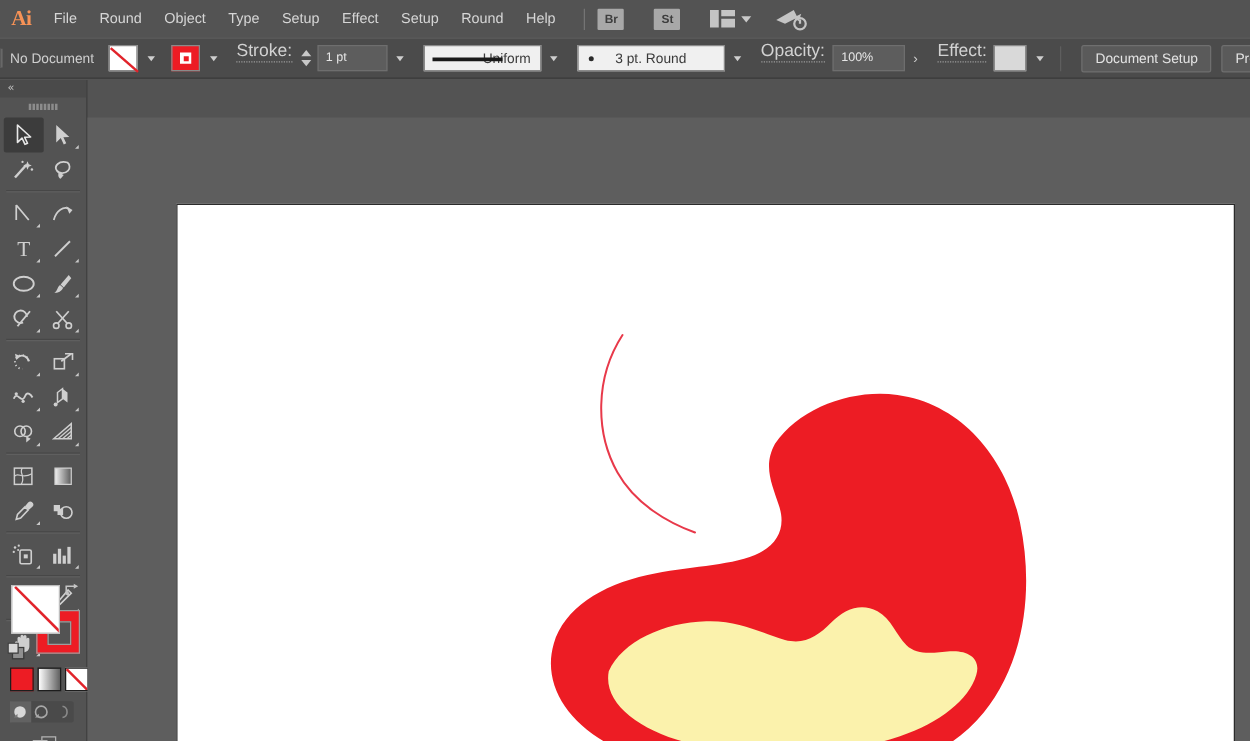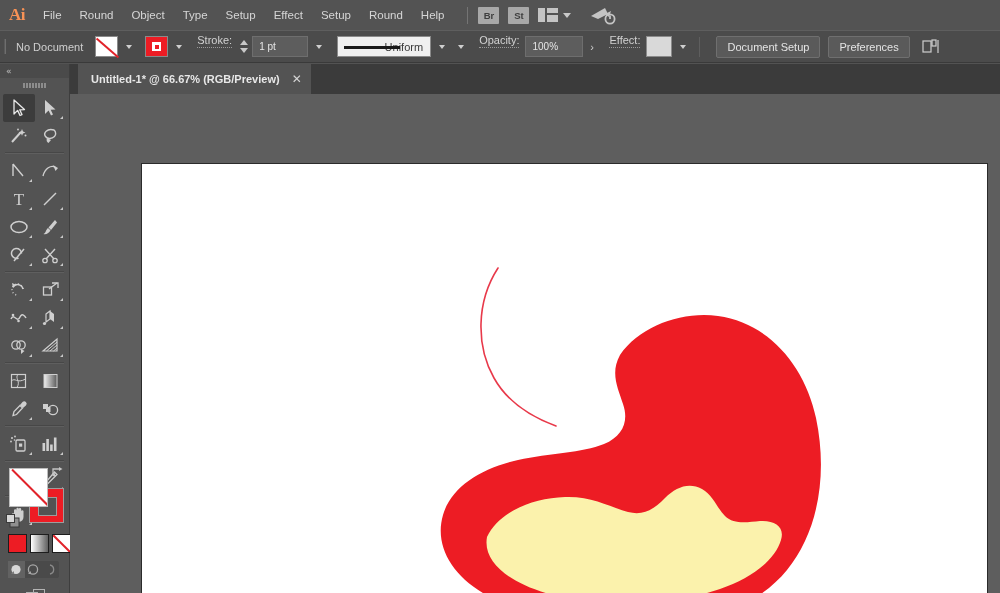--- a/index.html
+++ b/index.html
@@ -29,21 +29,21 @@
   .menu-item {
     height: 30px; padding: 0 9px;
     display: flex; align-items: center;
     font-size: 11.5px; color: #d6d6d6;
     cursor: default; white-space: nowrap;
   }
   #menu-sep {
     width: 1px; height: 17px; background: #747474; margin: 0 10px 0 14px;
   }
   .app-badge {
-    width: 21px; height: 17px; margin-right: 9px;
+    width: 21px; height: 17px; margin-right: 24px;
     background: #a8a8a8; color: #3e3e3e;
     font-size: 9.5px; font-weight: bold;
     display: flex; align-items: center; justify-content: center;
     border-radius: 1px;
   }
   #ws-switch { display: flex; align-items: center; gap: 5px; margin-right: 16px; }
   #ws-icon { width: 20px; height: 14px; position: relative; }
   #ws-icon i { position: absolute; background: #c4c4c4; display: block; }
   #ws-icon .b1 { left: 0; top: 0; width: 7px; height: 14px; }
   #ws-icon .b2 { left: 9px; top: 0; width: 11px; height: 5px; }
@@ -90,21 +90,21 @@
   .swatch-stroke::after {
     content: ""; position: absolute; left: 8.5px; top: 7.5px;
     width: 4px; height: 4px; background: #ed1c24;
   }
   .dd-btn {
     width: 17px; height: 21px; display: flex; align-items: center; justify-content: center;
     margin-left: 2px; flex: none;
   }
   .dd-btn .chev { border-top-color: #cfcfcf; border-left-width: 3.5px; border-right-width: 3.5px; border-top-width: 4.5px; }
   .cb-label {
-    font-size: 11px; color: #d2d2d2; margin: 0 6px 12px 10px; white-space: nowrap;
+    font-size: 14px; color: #d2d2d2; margin: 0 6px 12px 10px; white-space: nowrap;
     border-bottom: 1px dotted #9a9a9a; padding-bottom: 1px;
   }
   .stepper {
     width: 11px; height: 19px; display: flex; flex-direction: column;
     justify-content: center; align-items: center; gap: 3px; flex: none;
   }
   .stepper i {
     width: 0; height: 0; border-left: 4px solid transparent; border-right: 4px solid transparent;
   }
   .stepper .up { border-bottom: 5px solid #c8c8c8; }
@@ -328,20 +328,24 @@
       </div>
 
     <div class="white-combo" id="uniform-combo" style="margin-left:10px;position:relative">
       <div id="uniform-line"></div>
       <span>Uniform</span>
     </div>
     <div class="dd-btn">
         <div class="chev"></div>
       </div>
 
+    <div class="white-combo" id="profile-combo" style="margin-left:10px">
+      <div id="profile-dot"></div>
+      <span>3 pt. Round</span>
+    </div>
     <div class="dd-btn">
         <div class="chev"></div>
       </div>
 
     <div class="cb-label">Opacity:</div>
     <div class="field" id="opacity-field">100%</div>
     <div class="arrow-btn">›</div>
 
     <div class="cb-label">Effect:</div>
     <div id="style-swatch"></div>
@@ -354,26 +358,20 @@
     <div class="cb-button">Preferences</div>
 
     <svg id="align-icon" viewBox="0 0 20 16">
       <rect x="1" y="2" width="8" height="11" fill="none" stroke="#cfcfcf" stroke-width="1.2"></rect>
       <rect x="10" y="1" width="4" height="6" fill="none" stroke="#cfcfcf" stroke-width="1.2"></rect>
       <line x1="16" y1="1" x2="16" y2="14" stroke="#cfcfcf" stroke-width="1.2"></line>
     </svg>
 
   </div>
 
-  <div id="tabbar">
-    <div id="doc-tab">
-      <span id="doc-tab-label">Untitled-1* @ 66.67% (RGB/Preview)</span>
-      <span id="doc-tab-close">✕</span>
-    </div>
-  </div>
 
   <div id="toolpanel">
     <div id="tp-collapse">«</div>
     <div id="tp-grip">
       <i></i>
         <i></i>
         <i></i>
         <i></i>
         <i></i>
         <i></i>

